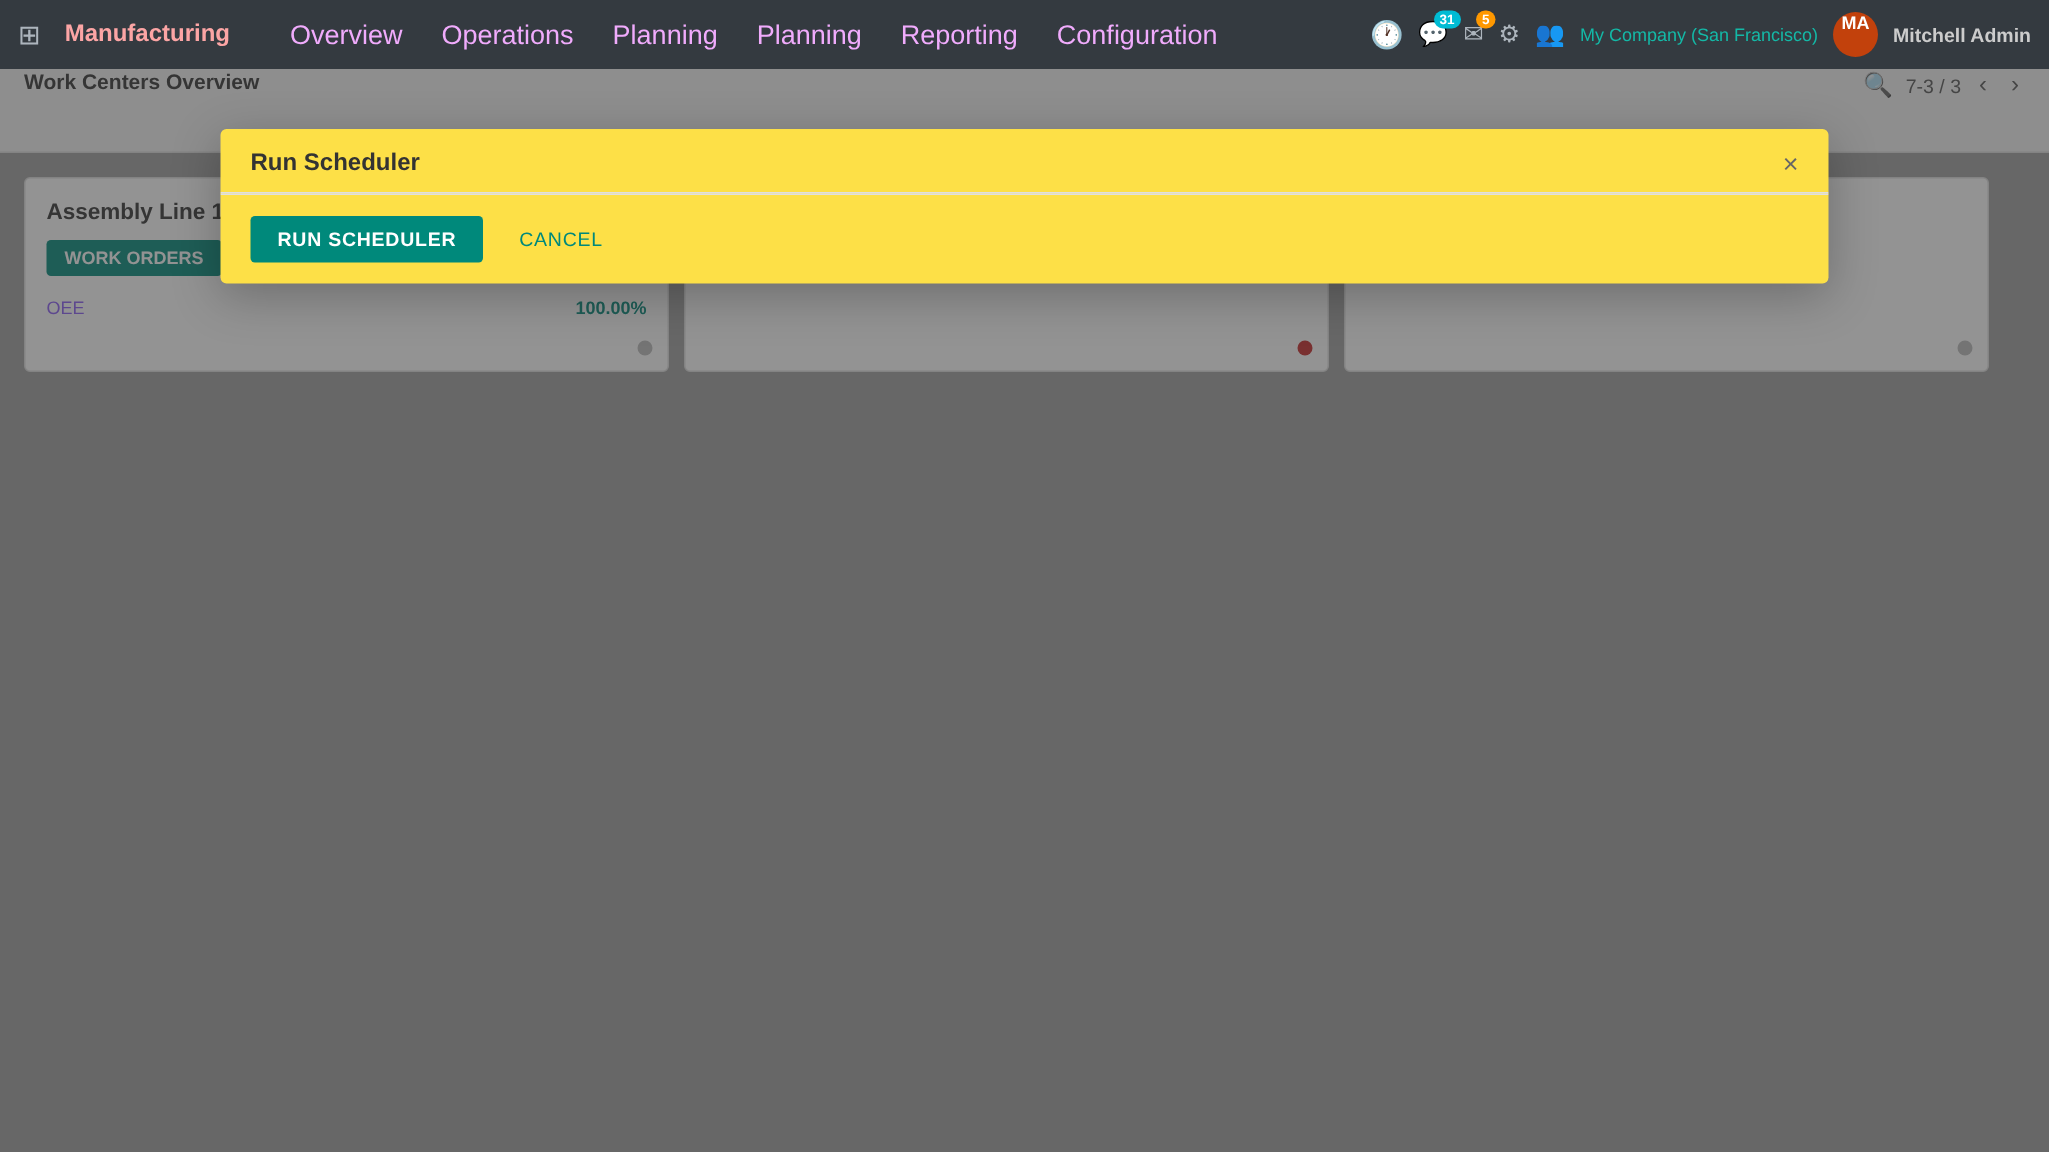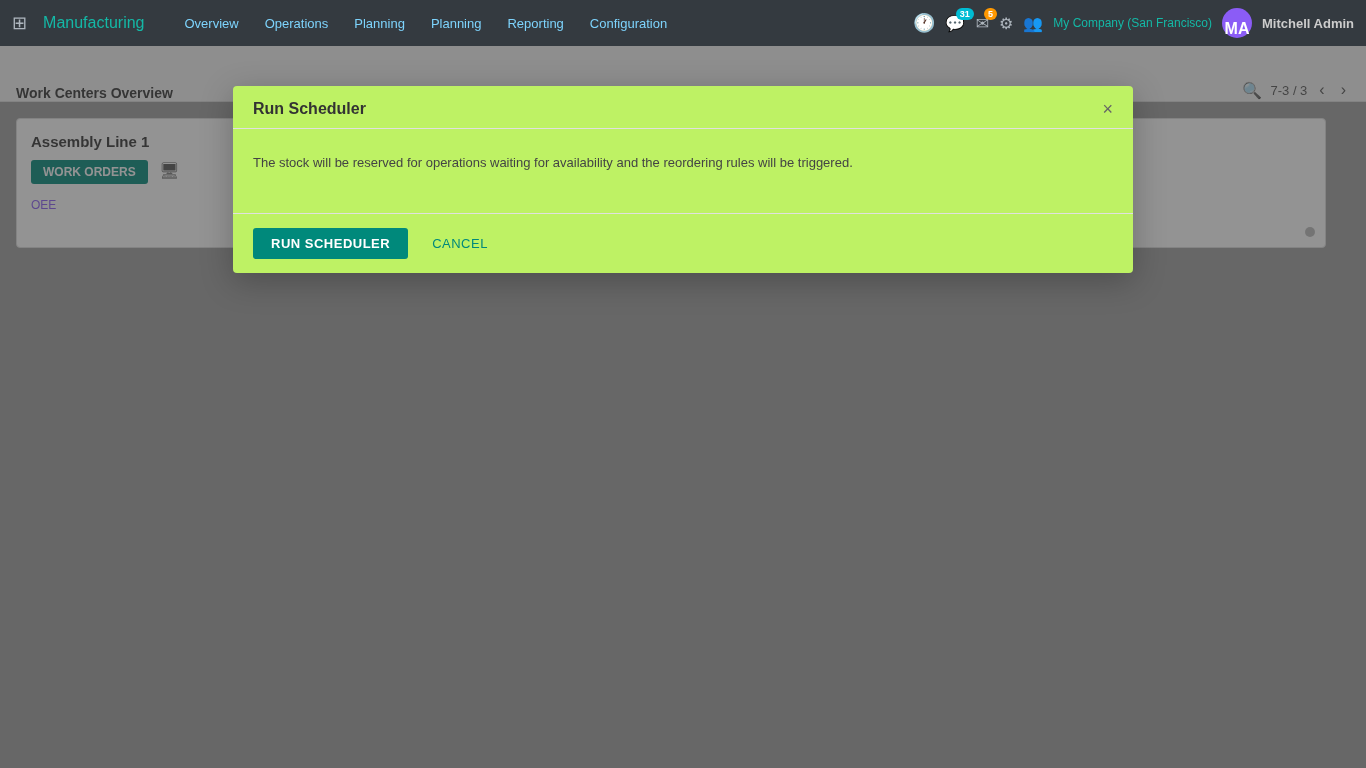--- a/index.html
+++ b/index.html
@@ -16,36 +16,36 @@
       position: relative;
       z-index: 1;
     }
     .topbar-grid-icon {
       color: #adb5bd;
       font-size: 18px;
       cursor: pointer;
       margin-right: 6px;
     }
     .topbar-app-title {
-      color: #14b8a6;
-      font-size: 16px;
-      font-weight: 400;
+      color: #fca5a5;
+      font-size: 16px;
+      font-weight: 700;
       margin-right: 20px;
     }
     .topbar-nav {
       display: flex;
       gap: 6px;
       flex: 1;
     }
     .topbar-nav-item {
-      color: #7dd3fc;
+      color: #f0abfc;
       padding: 4px 10px;
       border-radius: 3px;
       cursor: pointer;
-      font-size: 13px;
+      font-size: 18px;
     }
     .topbar-right {
       display: flex;
       align-items: center;
       gap: 10px;
       margin-left: auto;
     }
     .topbar-icon-btn {
       color: #adb5bd;
       font-size: 16px;
@@ -65,47 +65,47 @@
     }
     .badge-orange { background: #ff9800; }
     .topbar-company {
       color: #14b8a6;
       font-size: 12px;
     }
     .topbar-avatar {
       width: 30px;
       height: 30px;
       border-radius: 50%;
-      background: #8b5cf6;
-      display: flex;
-      align-items: flex-end;
+      background: #c2410c;
+      display: flex;
+      align-items: flex-start;
       justify-content: center;
       color: #fff;
-      font-size: 16px;
+      font-size: 12px;
       font-weight: bold;
     }
     .topbar-username {
       color: #ccc;
       font-size: 13px;
       font-weight: bold;
     }
 
     
     .page-bg {
       background: #9e9e9e;
       height: calc(768px - 46px);
       position: relative;
     }
 
     
     .subheader {
       background: #f5f5f5;
       height: 56px;
       display: flex;
-      align-items: flex-end;
+      align-items: flex-start;
       padding: 0 16px;
       border-bottom: 1px solid #ddd;
       position: relative;
       z-index: 1;
       opacity: 0.7;
     }
     .subheader-title {
       font-size: 14px;
       font-weight: 600;
       color: #333;
@@ -225,23 +225,23 @@
       background: rgba(0,0,0,0.35);
       display: flex;
       justify-content: center;
       align-items: flex-start;
       padding-top: 40px;
       z-index: 100;
     }
 
     
     .modal {
-      background: #bef264;
+      background: #fde047;
       border-radius: 4px;
-      width: 900px;
+      width: 1072px;
       box-shadow: 0 8px 32px rgba(0,0,0,0.25);
       overflow: hidden;
     }
     .modal-header {
       display: flex;
       align-items: center;
       justify-content: space-between;
       padding: 14px 20px 10px 20px;
       border-bottom: 1px solid #e0e0e0;
     }
@@ -374,23 +374,20 @@
       <div class="card-dot dot-grey"></div>
     </div>
   </div>
 
   <div class="modal-overlay">
     <div class="modal">
       <div class="modal-header">
         <span class="modal-title">Run Scheduler</span>
         <button class="modal-close-btn">×</button>
       </div>
-      <div class="modal-body">
-        <p class="modal-body-text">The stock will be reserved for operations waiting for availability and the reordering rules will be triggered.</p>
-      </div>
       <div class="modal-footer">
         <button class="btn-run-scheduler">RUN SCHEDULER</button>
         <button class="btn-cancel">CANCEL</button>
       </div>
     </div>
   </div>
 
 </div>
 
 </body></html>

